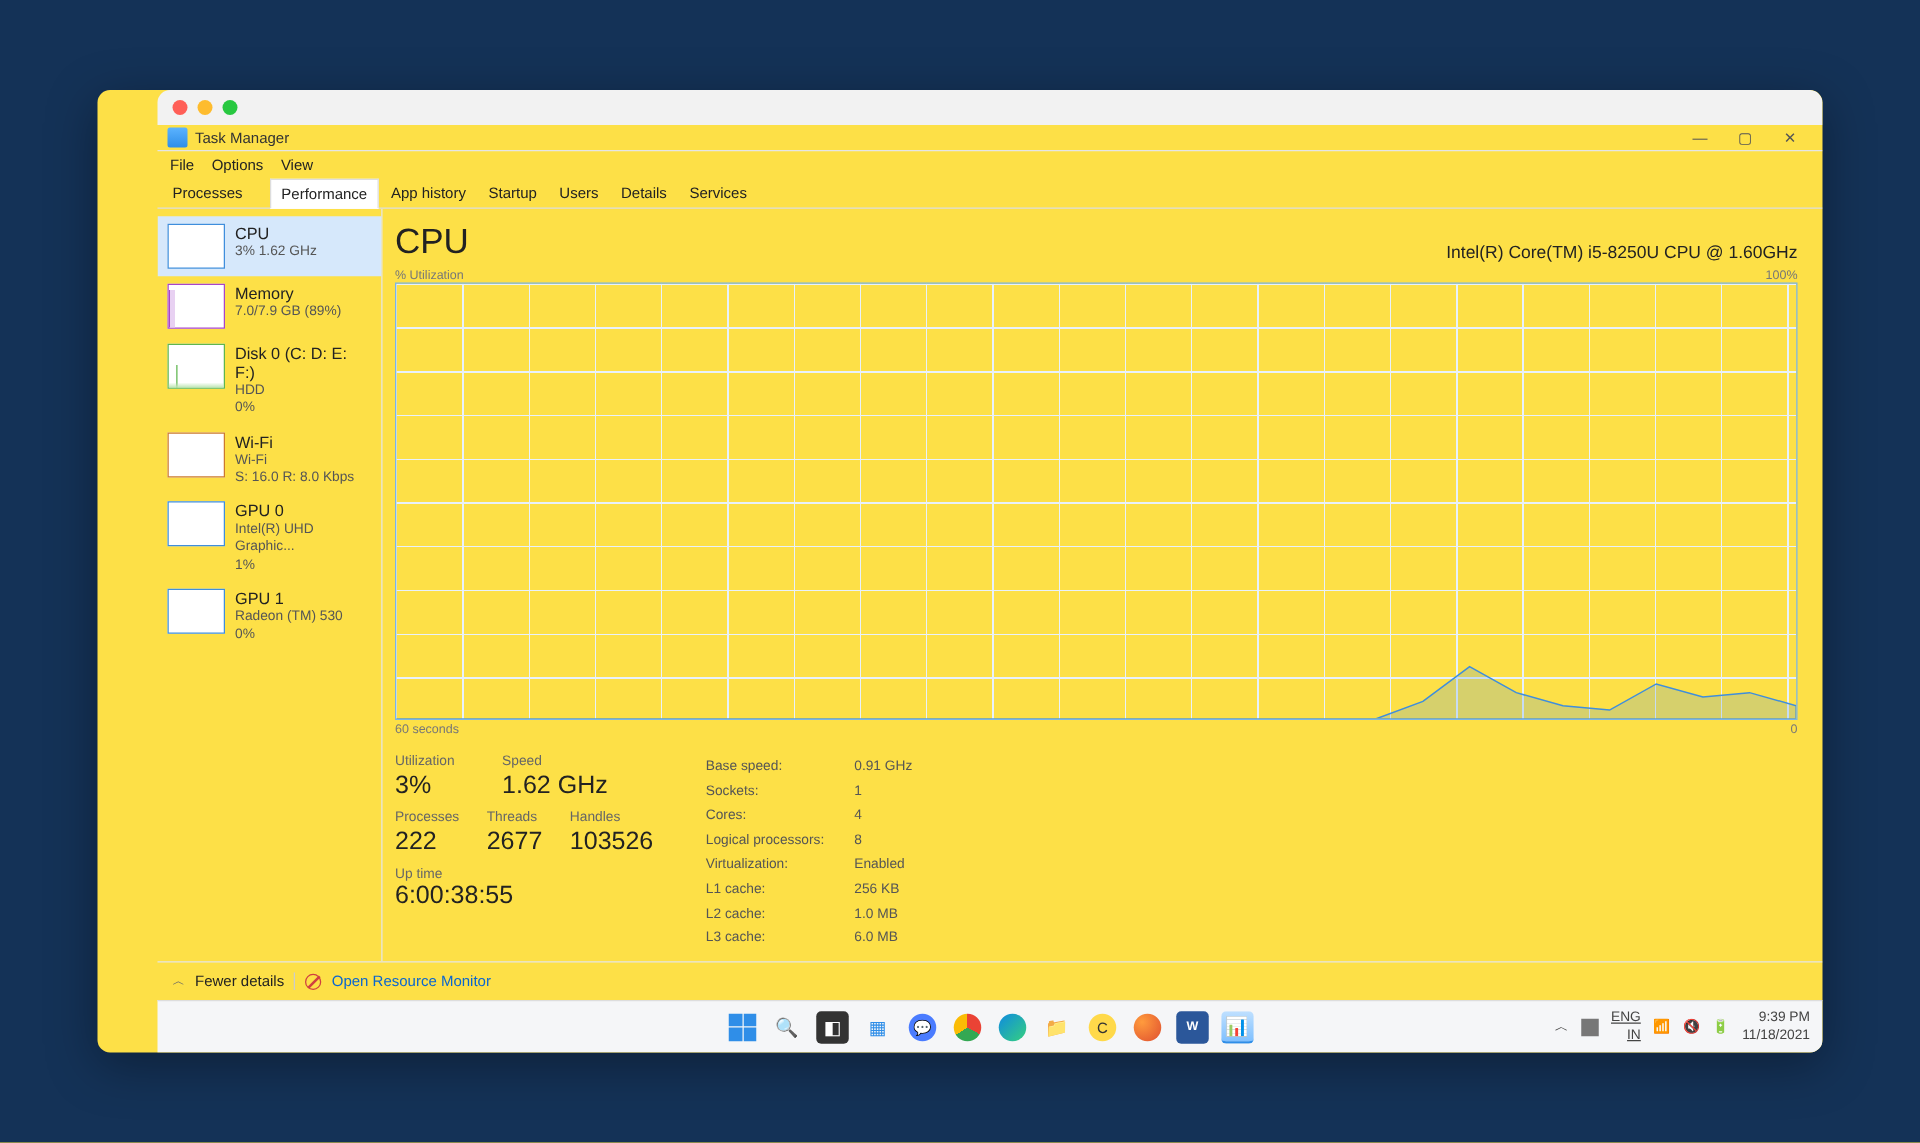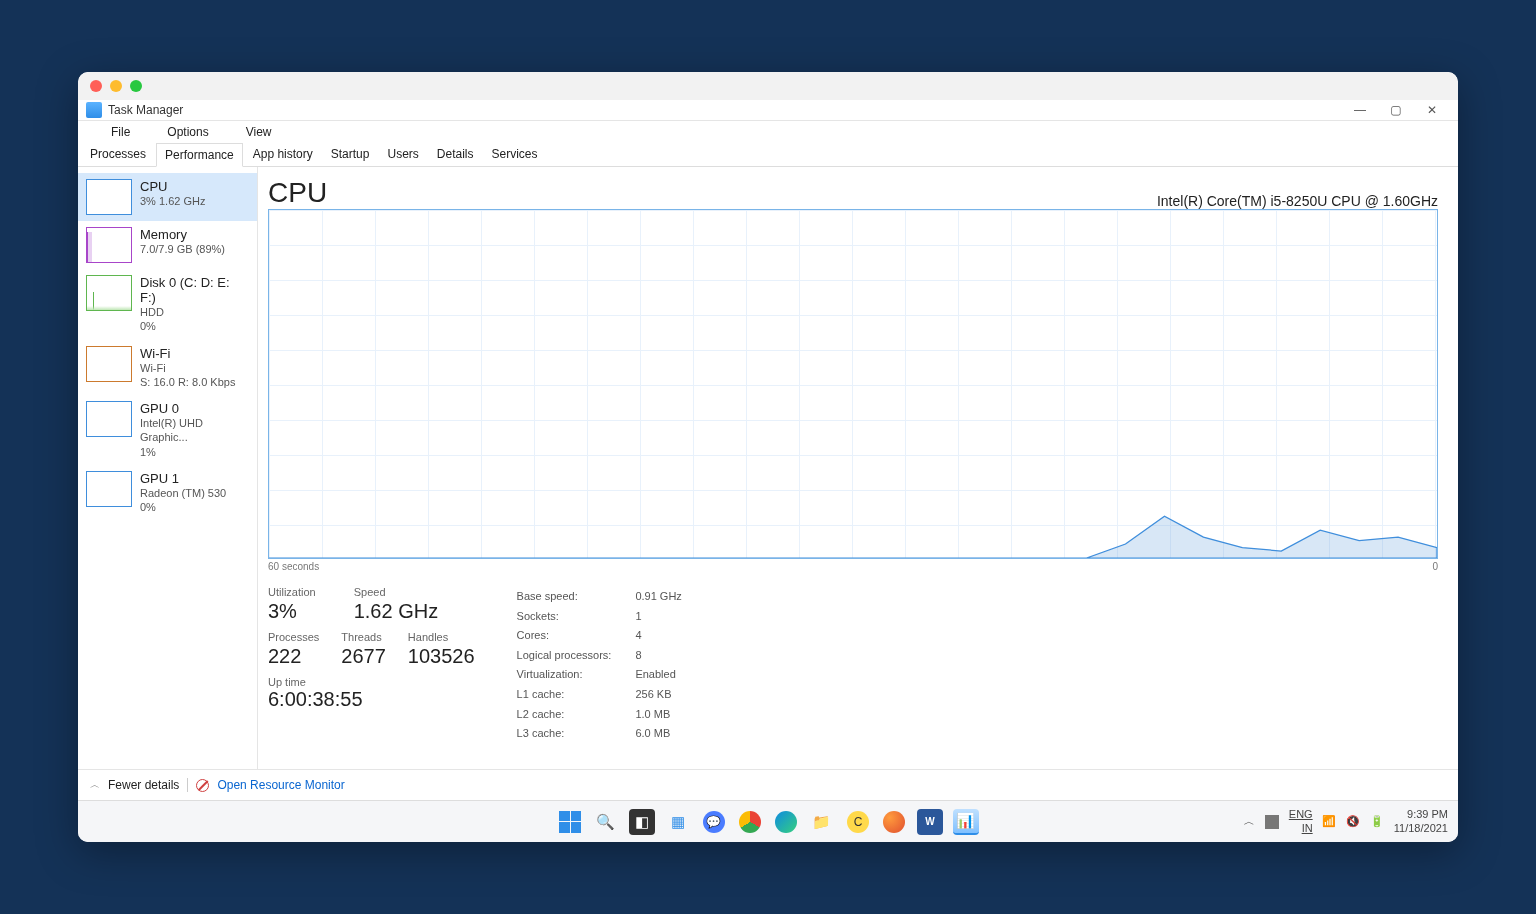--- a/index.html
+++ b/index.html
@@ -10,26 +10,27 @@
   color: #222;
   width: 1536px;
   height: 914px;
   display: flex;
   align-items: center;
   justify-content: center;
 }
 .window {
   width: 1380px;
   height: 770px;
-  background: #ffffff;
+  background: #fde047;
   border-radius: 10px;
   box-shadow: 0 10px 40px rgba(0,0,0,.35);
   display: flex;
   flex-direction: column;
   overflow: hidden;
+  padding-left: 48px;
 }
 .mac-chrome {
   height: 28px;
   background: #f2f2f2;
   display: flex;
   align-items: center;
   padding-left: 12px;
   gap: 8px;
   border-top-left-radius: 10px;
   border-top-right-radius: 10px;
@@ -48,24 +49,24 @@
 }
 .titlebar .app-icon {
   width: 16px; height: 16px; margin-right: 6px;
   background: linear-gradient(#5bb3ff,#2f8ee8);
   border-radius: 2px;
   display:inline-block;
 }
 .titlebar .spacer { flex:1; }
 .win-btn { width:36px; text-align:center; color:#555; cursor:pointer; }
 .menubar { display:flex; gap:14px; padding:4px 10px; font-size:12px; }
-.menubar span { cursor:pointer;margin-left:23px; }
+.menubar span { cursor:pointer; }
 .tabs { display:flex; gap:2px; padding:0 4px; border-bottom:1px solid #ddd; font-size:12px;}
 .tabs span { padding:4px 8px; cursor:pointer; }
-.tabs span.active { background:#fff; border:1px solid #ddd; border-bottom:1px solid #fff; margin-bottom:-1px;}
+.tabs span.active { background:#fff; border:1px solid #ddd; border-bottom:1px solid #fff; margin-bottom:-1px;margin-left:12px;}
 .body { flex:1; display:flex; overflow:hidden; }
 .sidebar { width:180px; border-right:1px solid #e5e5e5; padding-top:6px; }
 .sb-item { display:flex; padding:6px 8px; gap:8px; cursor:pointer; }
 .sb-item.active { background:#d6e8fb; }
 .sb-thumb { width:46px; height:36px; border:1px solid; background:#fff; flex-shrink:0; position:relative; }
 .sb-thumb.cpu { border-color:#3f8edc; }
 .sb-thumb.mem { border-color:#a845c9; }
 .sb-thumb.disk { border-color:#5fb64f; }
 .sb-thumb.wifi { border-color:#cc7a2e; }
 .sb-thumb.gpu0 { border-color:#3f8edc; }
@@ -192,20 +193,24 @@
 0%</div>
         </div>
       </div>
     </div>
 
     <div class="content">
       <div class="header-row">
         <h1>CPU</h1>
         <div class="cpu-name">Intel(R) Core(TM) i5-8250U CPU @ 1.60GHz</div>
       </div>
+      <div class="chart-labels">
+        <span>% Utilization</span>
+        <span>100%</span>
+      </div>
       <div class="chart">
         <svg viewBox="0 0 1060 350" preserveAspectRatio="none">
           <path id="chart-path" fill="rgba(100,160,220,.25)" stroke="#3f8edc" stroke-width="1.2" d="M 0 350 L 0 350 L 35.333333333333336 350 L 70.66666666666667 350 L 106 350 L 141.33333333333334 350 L 176.66666666666669 350 L 212 350 L 247.33333333333334 350 L 282.6666666666667 350 L 318 350 L 353.33333333333337 350 L 388.6666666666667 350 L 424 350 L 459.33333333333337 350 L 494.6666666666667 350 L 530 350 L 565.3333333333334 350 L 600.6666666666667 350 L 636 350 L 671.3333333333334 350 L 706.6666666666667 350 L 742 350 L 777.3333333333334 336 L 812.6666666666667 308 L 848 329 L 883.3333333333334 339.5 L 918.6666666666667 343 L 954.0000000000001 322 L 989.3333333333334 332.5 L 1024.6666666666667 329 L 1060 339.5 L 1060 350 Z"></path>
         </svg>
       </div>
       <div class="chart-footer">
         <span>60 seconds</span>
         <span>0</span>
       </div>
 

